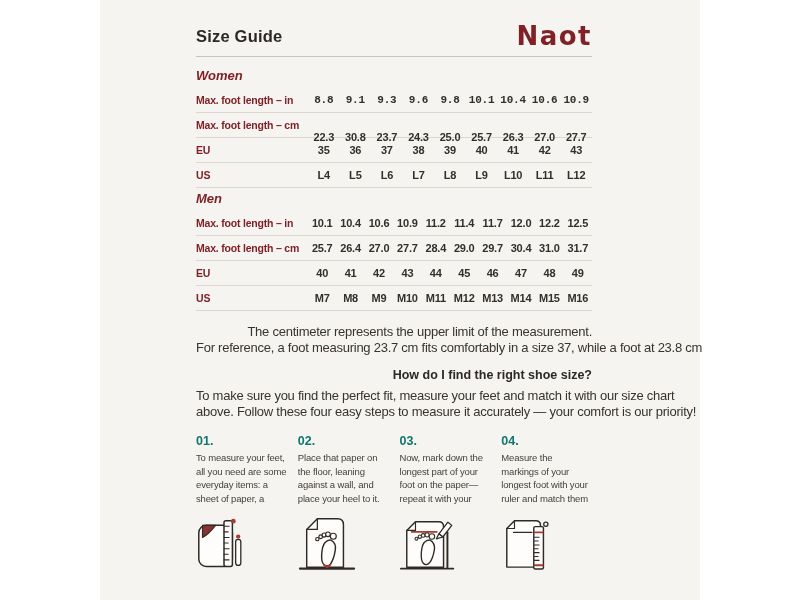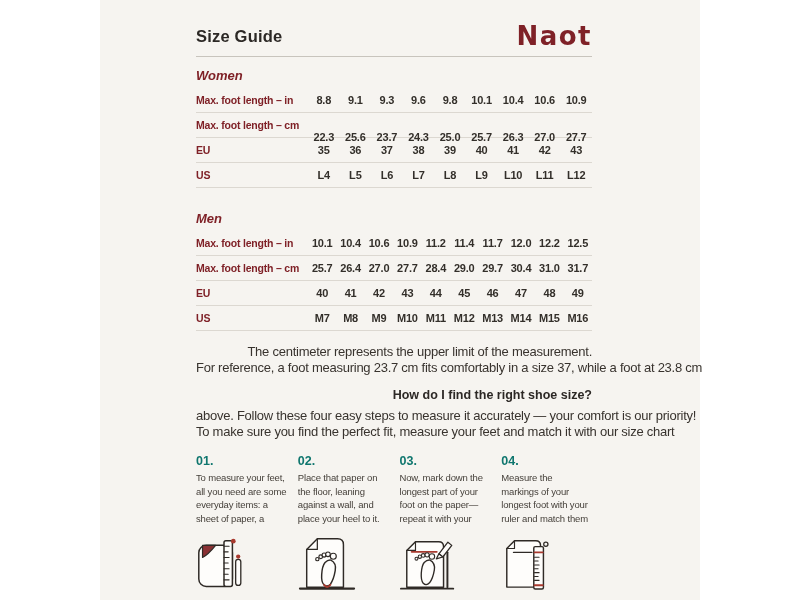--- a/index.html
+++ b/index.html
@@ -60,37 +60,37 @@
       <div class="hdr">
         <div class="title">Size Guide</div>
         <div class="logo">Naot</div>
       </div>
       <hr class="rule">
 
       <div class="sec-h">Women</div>
       <div class="table">
           <div class="trow">
             <span class="tlabel">Max. foot length – in</span>
-            <span class="tvals" style="grid-template-columns: repeat(9, 1fr);">
+            <span class="tvals" style="grid-template-columns: repeat(9, 1fr); font-family: Liberation Mono, monospace;">
               <span class="tcell">8.8</span>
               <span class="tcell">9.1</span>
               <span class="tcell">9.3</span>
               <span class="tcell">9.6</span>
               <span class="tcell">9.8</span>
               <span class="tcell">10.1</span>
               <span class="tcell">10.4</span>
               <span class="tcell">10.6</span>
               <span class="tcell">10.9</span>
             </span>
           </div>
           <div class="trow">
             <span class="tlabel">Max. foot length – cm</span>
             <span class="tvals" style="grid-template-columns: repeat(9, 1fr); margin-top: 24px;">
               <span class="tcell">22.3</span>
-              <span class="tcell">25.6</span>
+              <span class="tcell">30.8</span>
               <span class="tcell">23.7</span>
               <span class="tcell">24.3</span>
               <span class="tcell">25.0</span>
               <span class="tcell">25.7</span>
               <span class="tcell">26.3</span>
               <span class="tcell">27.0</span>
               <span class="tcell">27.7</span>
             </span>
           </div>
           <div class="trow">
@@ -116,21 +116,21 @@
               <span class="tcell">L7</span>
               <span class="tcell">L8</span>
               <span class="tcell">L9</span>
               <span class="tcell">L10</span>
               <span class="tcell">L11</span>
               <span class="tcell">L12</span>
             </span>
           </div>
         </div>
 
-      <div class="sec-h" style="margin-top:23px">Men</div>
+      <div class="sec-h" style="margin-top:3px">Men</div>
       <div class="table">
           <div class="trow">
             <span class="tlabel">Max. foot length – in</span>
             <span class="tvals" style="grid-template-columns: repeat(10, 1fr);">
               <span class="tcell">10.1</span>
               <span class="tcell">10.4</span>
               <span class="tcell">10.6</span>
               <span class="tcell">10.9</span>
               <span class="tcell">11.2</span>
               <span class="tcell">11.4</span>
@@ -187,22 +187,22 @@
           </div>
         </div>
 
       <div class="footnote">
         <div>The centimeter represents the upper limit of the measurement.</div>
         <div>For reference, a foot measuring 23.7 cm fits comfortably in a size 37, while a foot at 23.8 cm</div>
       </div>
 
       <div class="question">How do I find the right shoe size?</div>
       <div class="intro">
+        <div>To make sure you find the perfect fit, measure your feet and match it with our size chart</div>
         <div>above. Follow these four easy steps to measure it accurately — your comfort is our priority!</div>
-        <div>To make sure you find the perfect fit, measure your feet and match it with our size chart</div>
       </div>
 
       <div class="steps">
 
         <div class="step">
           <div class="step-num">01.</div>
           <div class="step-text">To measure your feet, all you need are some everyday items: a sheet of paper, a pencil and a ruler.</div>
           <div class="illus">
             <svg width="56" height="56" viewBox="0 0 60 56">
               <rect class="wht" x="3" y="8" width="36" height="44" rx="8" stroke-width="1.6"></rect>

